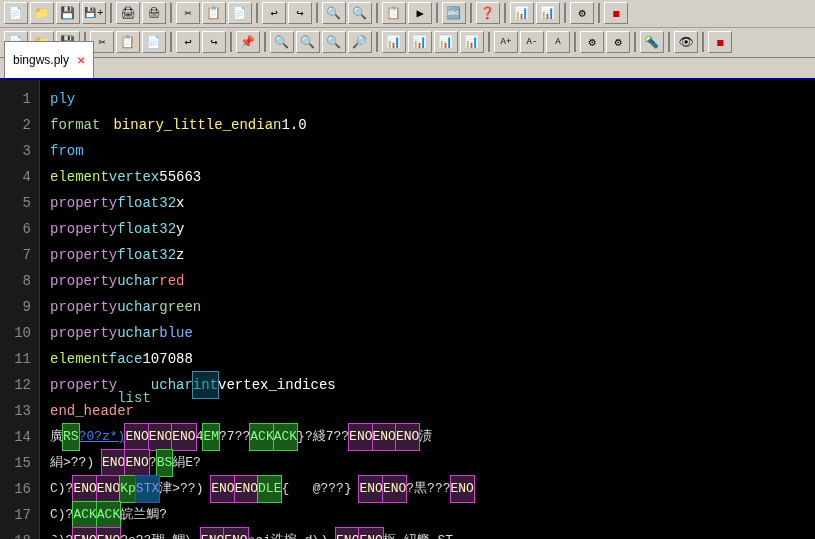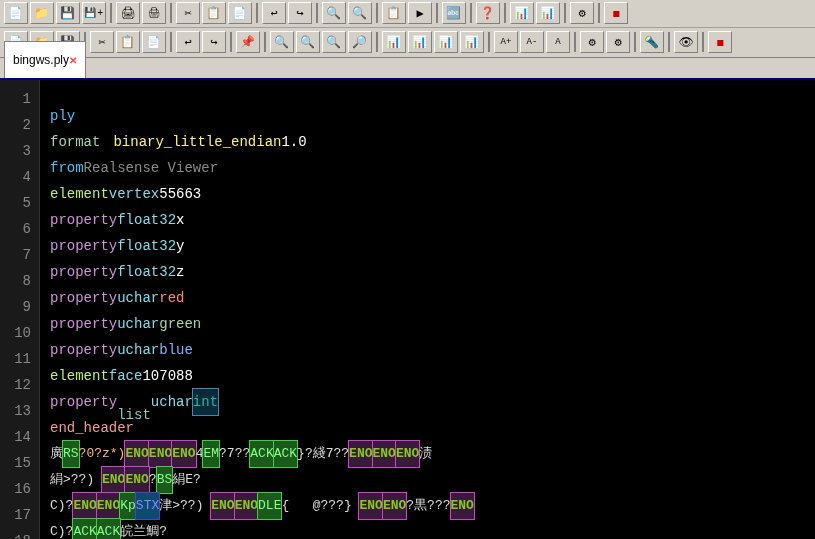--- a/index.html
+++ b/index.html
@@ -62,21 +62,21 @@
     .tab {
       background: #d4d0c8;
       border: 1px solid #808080;
       border-bottom: none;
       padding: 18px 8px;
       font-size: 12px;
       font-family: Arial, sans-serif;
       cursor: pointer;
       display: flex;
       align-items: center;
-      gap: 0;
+      gap: 8px;
       height: 20px;
     }
     .tab.active {
       background: #ffffff;
       z-index: 1;
     }
     .tab-close {
       font-size: 10px;
       color: #ff4444;
       font-weight: bold;
@@ -102,21 +102,21 @@
       color: #888888;
       padding: 6px 8px;
       text-align: right;
       min-width: 40px;
       border-right: 1px solid #333;
       user-select: none;
       font-size: 14px;
       line-height: 26px;
     }
     .code-lines {
-      padding: 23px 10px;
+      padding: 6px 10px;
       flex: 1;
       overflow: hidden;
       border-radius: 25px;
     }
     .code-line {
       height: 26px;
       display: flex;
       align-items: center;
       white-space: nowrap;
     }
@@ -135,22 +135,21 @@
       font-size: 13px;
     }
     .ack-span {
       background: #1a5a1a;
       outline: 1px solid #44cc44;
       color: #88ff88;
     }
     .eno-span {
       background: #3a1a3a;
       outline: 1px solid #cc44cc;
-      color: #84cc16;
-      font-weight: bold;
+      color: #fef9c3;
     }
     .stx-span {
       background: #0c4a6e;
       outline: 1px solid #4444cc;
       color: #8888ff;
     }
   </style>
 </head>
 <body>
 
@@ -266,21 +265,20 @@
       </div>
 
       <div class="code-line">
         <span class="kw-format">format </span>
         <span class="kw-binary">binary_little_endian </span>
         <span class="kw-value">1.0</span>
       </div>
 
       <div class="code-line">
         <span style="color:#4fc3f7;">from</span>
-        <span class="kw-comment"> Realsense Viewer</span>
       </div>
 
       <div class="code-line">
         <span class="kw-element">element </span>
         <span class="kw-type">vertex </span>
         <span class="kw-value">55663</span>
       </div>
 
       <div class="code-line">
         <span class="kw-property">property </span>
@@ -322,30 +320,31 @@
         <span class="kw-element">element </span>
         <span class="kw-type">face </span>
         <span class="kw-value">107088</span>
       </div>
 
       <div class="code-line">
         <span class="kw-property">property </span>
         <span class="kw-list">list </span>
         <span class="kw-type">uchar </span>
         <span style="color:#14b8a6;outline:1px solid #4488aa;background:#0a2a3a;">int</span>
+        <span class="kw-value"> vertex_indices</span>
       </div>
 
       <div class="code-line">
         <span class="kw-end">end_header</span>
       </div>
 
       <div class="code-line binary-line">
         <span style="color:#dddddd;">廣</span>
         <span class="ack-span">RS</span>
-        <span style="color:#fdba74;">?0?z*)</span>
+        <span style="color:#3b82f6;text-decoration:underline;">?0?z*)</span>
         <span class="eno-span">ENO</span>
         <span class="eno-span">ENO</span>
         <span class="eno-span">ENO</span>
         <span style="color:#dddddd;">4</span>
         <span class="ack-span">EM</span>
         <span style="color:#dddddd;">?7??</span>
         <span class="ack-span">ACK</span>
         <span class="ack-span">ACK</span>
         <span style="color:#dddddd;">}?綫7??</span>
         <span class="eno-span">ENO</span>

